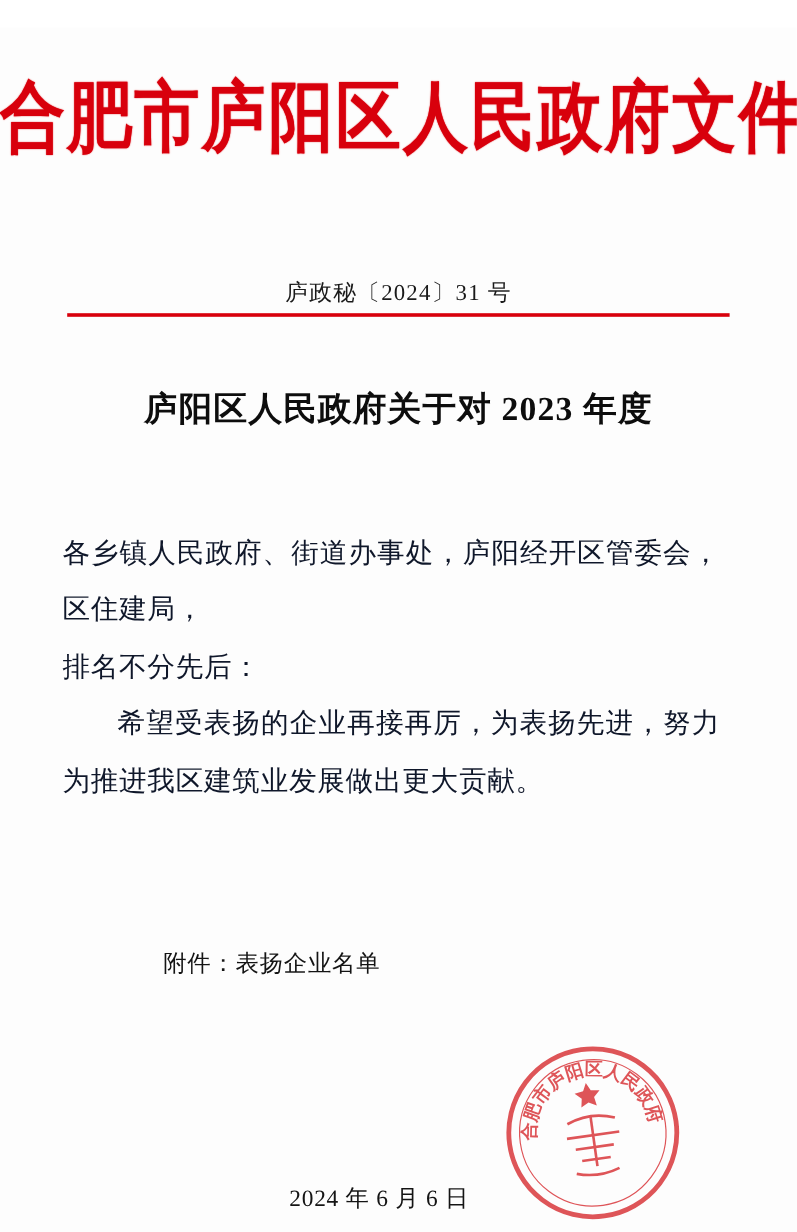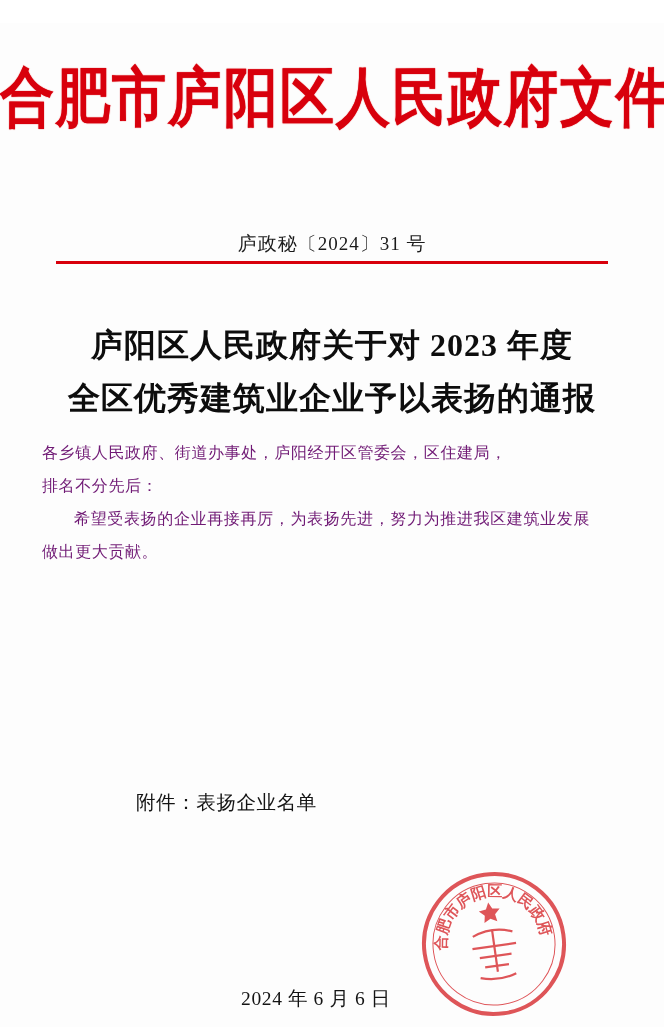--- a/index.html
+++ b/index.html
@@ -66,41 +66,41 @@
     background: #d8000c;
   }
 
   
   .doc-title {
     position: absolute;
     top: 296px;
     left: 0;
     width: 100%;
     text-align: center;
-    font-size: 32px;
+    font-size: 28px;
     font-weight: bold;
     line-height: 1.65;
     letter-spacing: 1px;
     color: #0d0d0d;
   }
   .doc-title .line {
     display: block;
     white-space: nowrap;
   }
 
   
   .body-text {
     position: absolute;
     top: 414px;
-    left: 42px;
+    left: 52px;
     width: 548px;
-    font-size: 16px;
+    font-size: 23px;
     line-height: 2.06;
     letter-spacing: 0.6px;
-    color: #701a75;
+    color: #0f172a;
     text-align: justify;
   }
   .body-text p {
     margin: 0;
   }
   .indent {
     text-indent: 2em;
   }
 
   
@@ -151,21 +151,20 @@
   <div class="masthead">
     <div class="masthead-title">合肥市庐阳区人民政府文件</div>
   </div>
 
   <div class="doc-number">庐政秘〔2024〕31 号</div>
 
   <div class="red-rule"></div>
 
   <div class="doc-title">
     <span class="line">庐阳区人民政府关于对 2023 年度</span>
-    <span class="line">全区优秀建筑业企业予以表扬的通报</span>
   </div>
 
   <div class="body-text">
     <p>各乡镇人民政府、街道办事处，庐阳经开区管委会，区住建局，</p>
     <p>排名不分先后：</p>
     <p class="indent">希望受表扬的企业再接再厉，为表扬先进，努力为推进我区建筑业发展做出更大贡献。</p>
   </div>
 
   <div class="attachment">附件：表扬企业名单</div>
 

